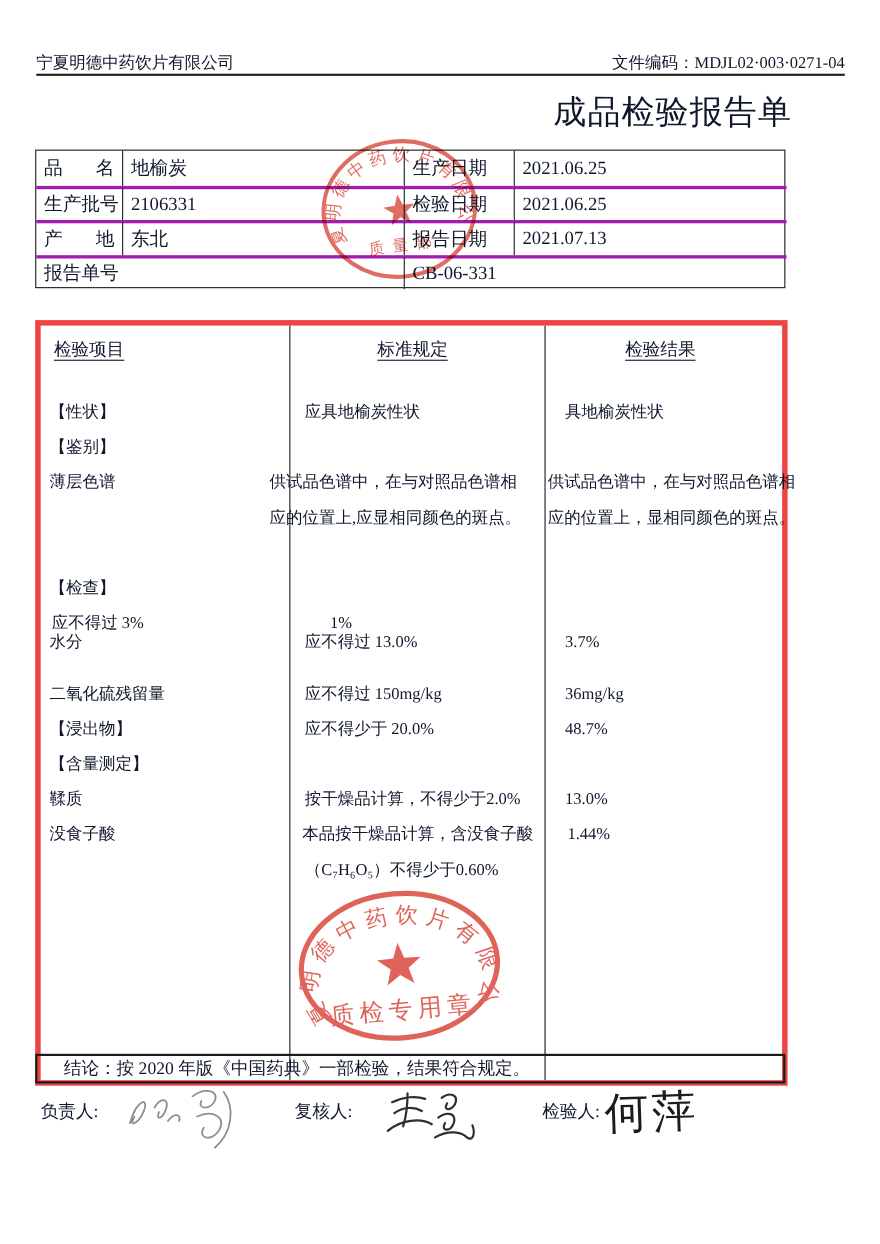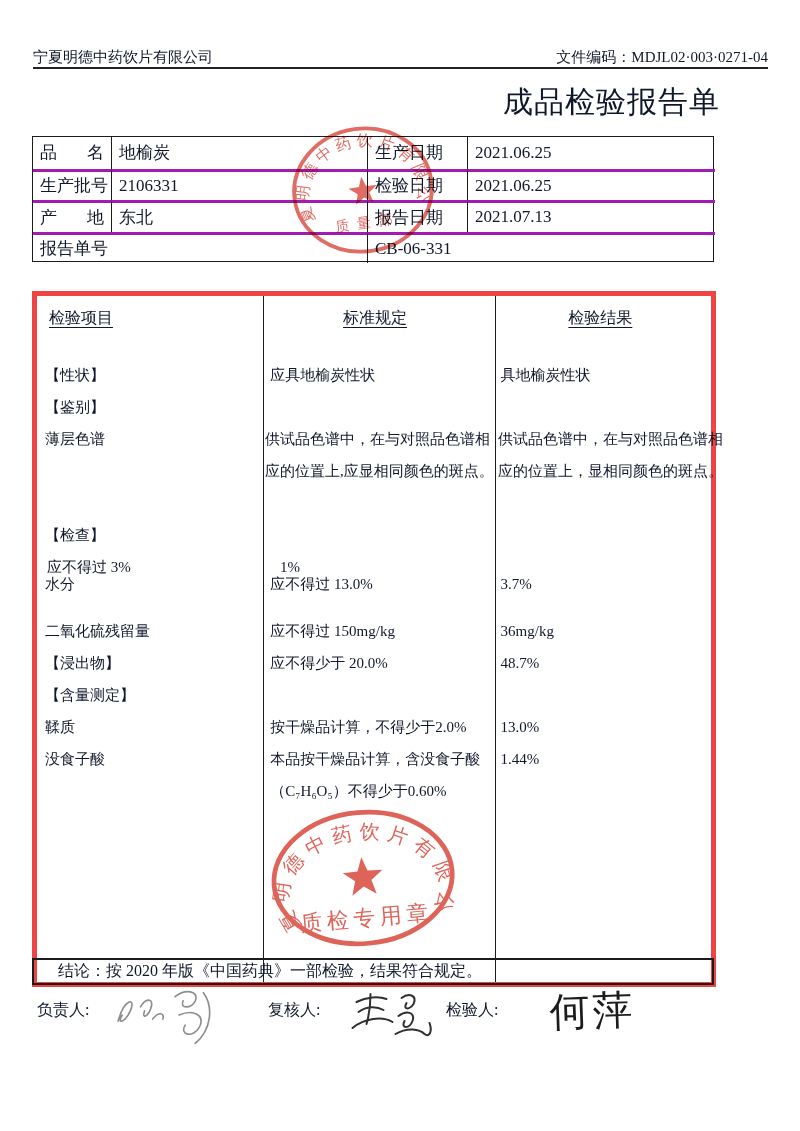--- a/index.html
+++ b/index.html
@@ -28,21 +28,21 @@
   .main-table{position:absolute;left:32px;top:262px;width:684px;height:696px;
               border:5px solid #ef4444;box-sizing:border-box;margin-top:29px;}
   .vline{position:absolute;top:0;bottom:0;width:0;border-left:1px solid #1b1b1b;}
   .vline.v1{left:226px;} .vline.v2{left:458px;}
   .mt-header{position:absolute;left:0;top:12px;width:100%;display:flex;font-size:16px;}
   .mt-header .h1{width:226px;padding-left:12px;box-sizing:border-box;}
   .mt-header .h2{width:232px;text-align:center;}
   .mt-header .h3{width:224px;text-align:center;}
   .mt-header span{text-decoration:underline;text-underline-offset:4px;}
   .mt-row{position:absolute;left:0;width:100%;height:26px;display:flex;
-          font-size:15px;line-height:26px;}
+          font-size:15px;line-height:26px;gap:20px;}
   .mt-row .c1{width:226px;padding-left:8px;box-sizing:border-box;white-space:nowrap;}
   .mt-row .c2{width:232px;padding-left:10px;box-sizing:border-box;white-space:nowrap;}
   .mt-row .c3{width:224px;padding-left:11px;box-sizing:border-box;white-space:nowrap;}
   
   .conclusion{position:absolute;left:32px;top:958px;width:682px;height:27px;
               border:2px solid #1b1b1b;box-sizing:border-box;display:flex;
               align-items:center;padding-left:24px;font-size:16px;white-space:nowrap;}
   
   .sig-label{position:absolute;font-size:16px;}
   .sig-svg{position:absolute;}
@@ -210,18 +210,18 @@
       <path d="M25 8 C25 18 24 28 21 38"></path>
       <path d="M11 16 C21 11 33 10 41 13"></path>
       <path d="M13 26 C21 20 31 20 38 24"></path>
       <path d="M7 42 C19 32 37 30 47 36"></path>
       <path d="M56 12 C64 6 72 10 68 18 C64 24 57 24 61 17"></path>
       <path d="M53 30 C61 24 70 26 67 35 C64 43 55 43 59 35"></path>
       <path d="M50 48 C62 41 74 43 79 48 C84 52 87 45 84 37"></path>
     </g>
   </svg>
 
-  <span class="sig-label" style="left:446px;top:1000px">检验人:</span>
+  <span class="sig-label" style="left:493px;top:1000px">检验人:</span>
   <svg class="sig-svg" style="left:548px;top:986px" width="110" height="52" viewBox="0 0 110 52" xmlns="http://www.w3.org/2000/svg">
     <text x="2" y="40" font-size="40" fill="#1c1c1c" transform="rotate(-2 2 40)" style="letter-spacing:3px;font-family:'Liberation Serif','DejaVu Serif',serif">何萍</text>
   </svg>
 
 </div>
 
 </body></html>

